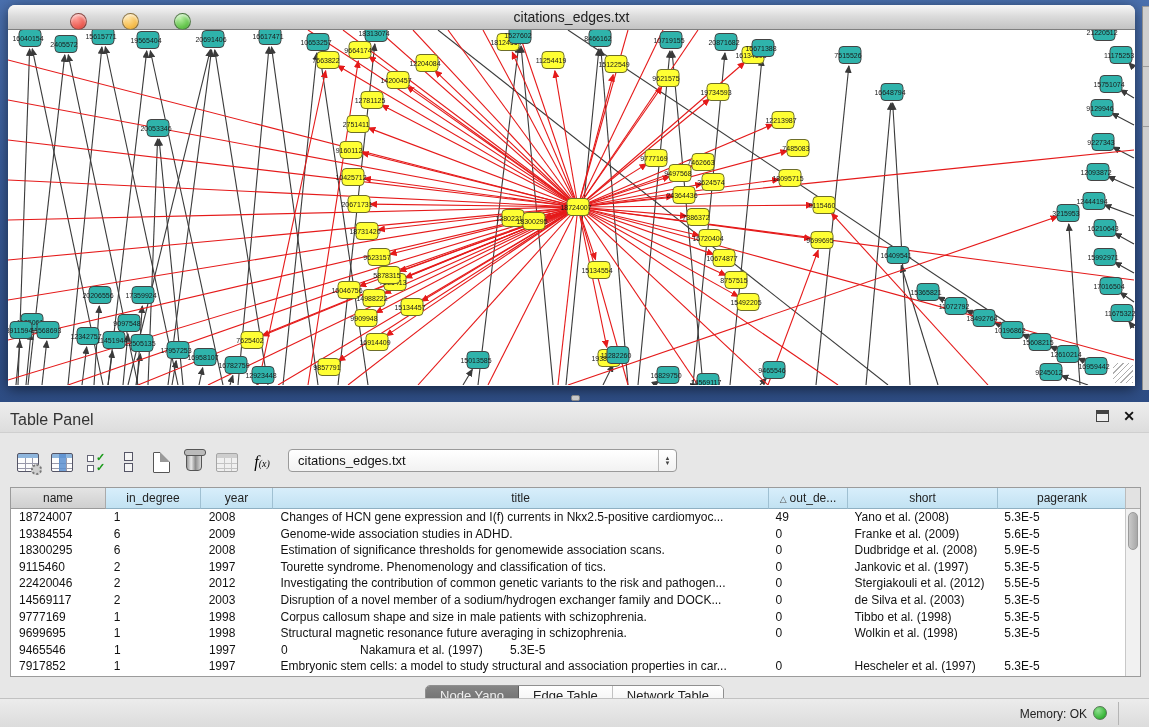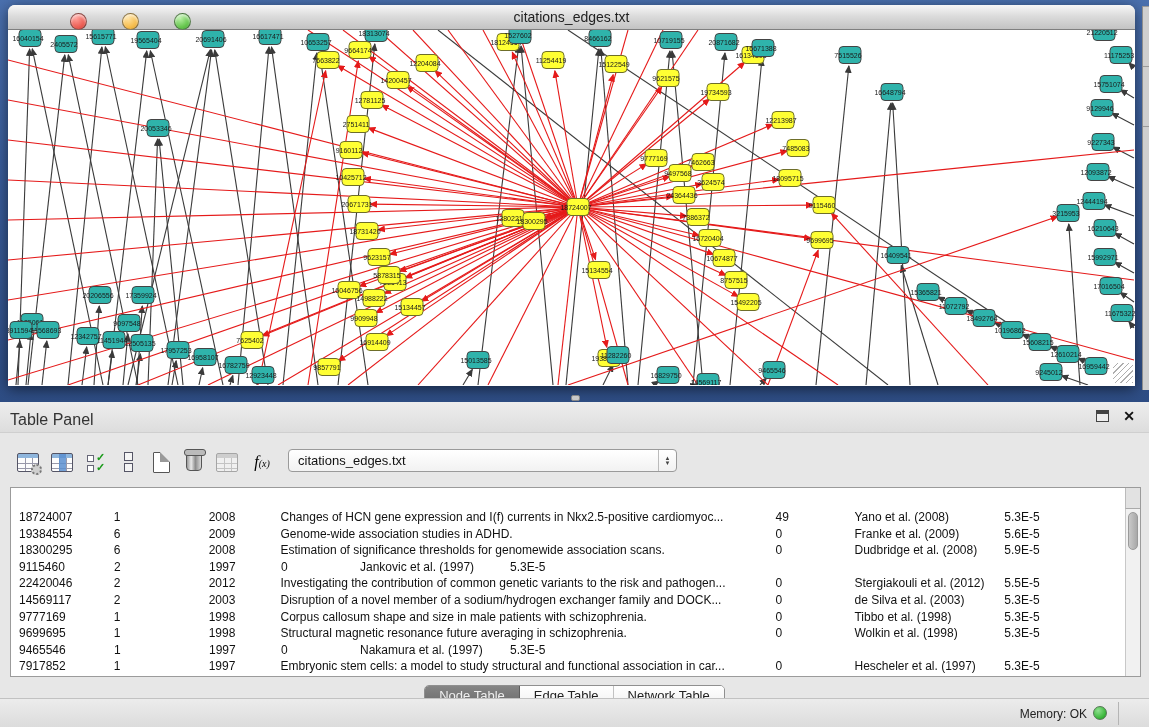--- a/index.html
+++ b/index.html
@@ -519,20 +519,29 @@
     <div class="tbtn" style="left:248px">
         <span class="fx-icon">f<small>(x)</small></span>
       </div>
     <div id="table-combo">
       <span>citations_edges.txt</span>
       <span id="combo-stepper">▲<br>▼</span>
     </div>
   </div>
 
   <div id="table-wrap">
+    <div id="thead">
+        <div class="th c0 gray">name</div>
+        <div class="th c1">in_degree</div>
+        <div class="th c2">year</div>
+        <div class="th c3">title</div>
+        <div class="th c4"><span class="sort-arrow">△</span>out_de...</div>
+        <div class="th c5">short</div>
+        <div class="th c6">pagerank</div>
+      </div>
     <div id="corner"></div>
     <div id="tbody">
         <div class="tr">
           <div class="td c0">18724007</div>
           <div class="td c1">1</div>
           <div class="td c2">2008</div>
           <div class="td c3">Changes of HCN gene expression and I(f) currents in Nkx2.5-positive cardiomyoc...</div>
           <div class="td c4">49</div>
           <div class="td c5">Yano et al. (2008)</div>
           <div class="td c6">5.3E-5</div>
@@ -552,20 +561,21 @@
           <div class="td c2">2008</div>
           <div class="td c3">Estimation of significance thresholds for genomewide association scans.</div>
           <div class="td c4">0</div>
           <div class="td c5">Dudbridge et al. (2008)</div>
           <div class="td c6">5.9E-5</div>
         </div>
         <div class="tr">
           <div class="td c0">9115460</div>
           <div class="td c1">2</div>
           <div class="td c2">1997</div>
+          <div class="td c3">Tourette syndrome. Phenomenology and classification of tics.</div>
           <div class="td c4">0</div>
           <div class="td c5">Jankovic et al. (1997)</div>
           <div class="td c6">5.3E-5</div>
         </div>
         <div class="tr">
           <div class="td c0">22420046</div>
           <div class="td c1">2</div>
           <div class="td c2">2012</div>
           <div class="td c3">Investigating the contribution of common genetic variants to the risk and pathogen...</div>
           <div class="td c4">0</div>
@@ -604,33 +614,33 @@
           <div class="td c1">1</div>
           <div class="td c2">1997</div>
           <div class="td c4">0</div>
           <div class="td c5">Nakamura et al. (1997)</div>
           <div class="td c6">5.3E-5</div>
         </div>
         <div class="tr">
           <div class="td c0">7917852</div>
           <div class="td c1">1</div>
           <div class="td c2">1997</div>
-          <div class="td c3">Embryonic stem cells: a model to study structural and functional association in car...</div>
+          <div class="td c3">Embryonic stem cells: a model to study structural and association properties in car...</div>
           <div class="td c4">0</div>
           <div class="td c5">Hescheler et al. (1997)</div>
           <div class="td c6">5.3E-5</div>
         </div>
       </div>
     <div id="vscroll">
         <div id="vthumb"></div>
       </div>
   </div>
 
   <div id="tabs"><div id="tab-group">
-        <div class="tab selected">Node Table</div>
+        <div class="tab selected">Node Yano</div>
         <div class="tab">Edge Table</div>
         <div class="tab">Network Table</div>
       </div></div>
 
   <div id="statusbar">
     <span id="memory-label">Memory: OK</span>
     <span id="memory-dot"></span>
     <span id="status-sep"></span>
   </div>
 </div>

